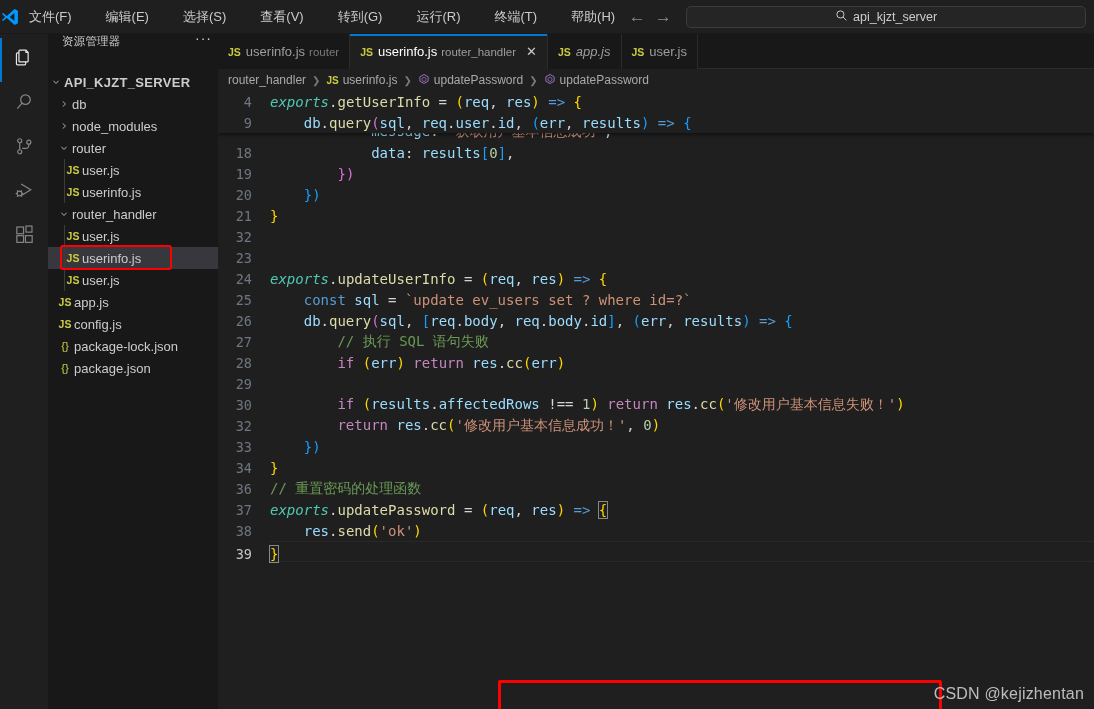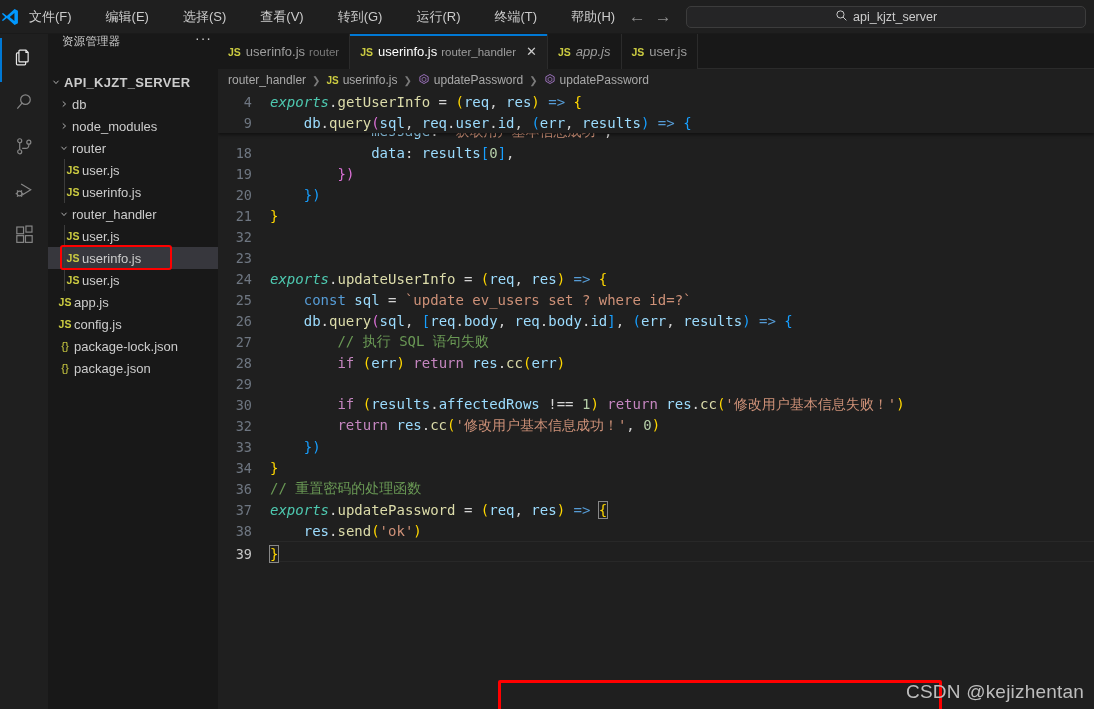--- a/index.html
+++ b/index.html
@@ -158,21 +158,21 @@
     position: absolute; left: 52px; right: 0; height: 21px; border-top: 1px solid #282828;
     border-bottom: 1px solid #282828; pointer-events: none;
   }
 
   .red-box-code {
     position: absolute; left: 280px; top: 589px; width: 444px; height: 98px;
     border: 3px solid #ff0000; border-radius: 2px; pointer-events: none; z-index: 30;
   }
 
   .watermark {
-    position: absolute; right: 10px; bottom: 6px; color: #bdbdbd; font-size: 19px;
+    position: absolute; right: 10px; bottom: 6px; color: #bdbdbd; font-size: 16px;
     font-family: "Liberation Sans", sans-serif; z-index: 40; letter-spacing: .2px; margin-top: 32px;
   }
 </style>
 </head>
 <body>
 
 <div class="app">
 
   <div class="titlebar">
     <div class="vs-logo">

